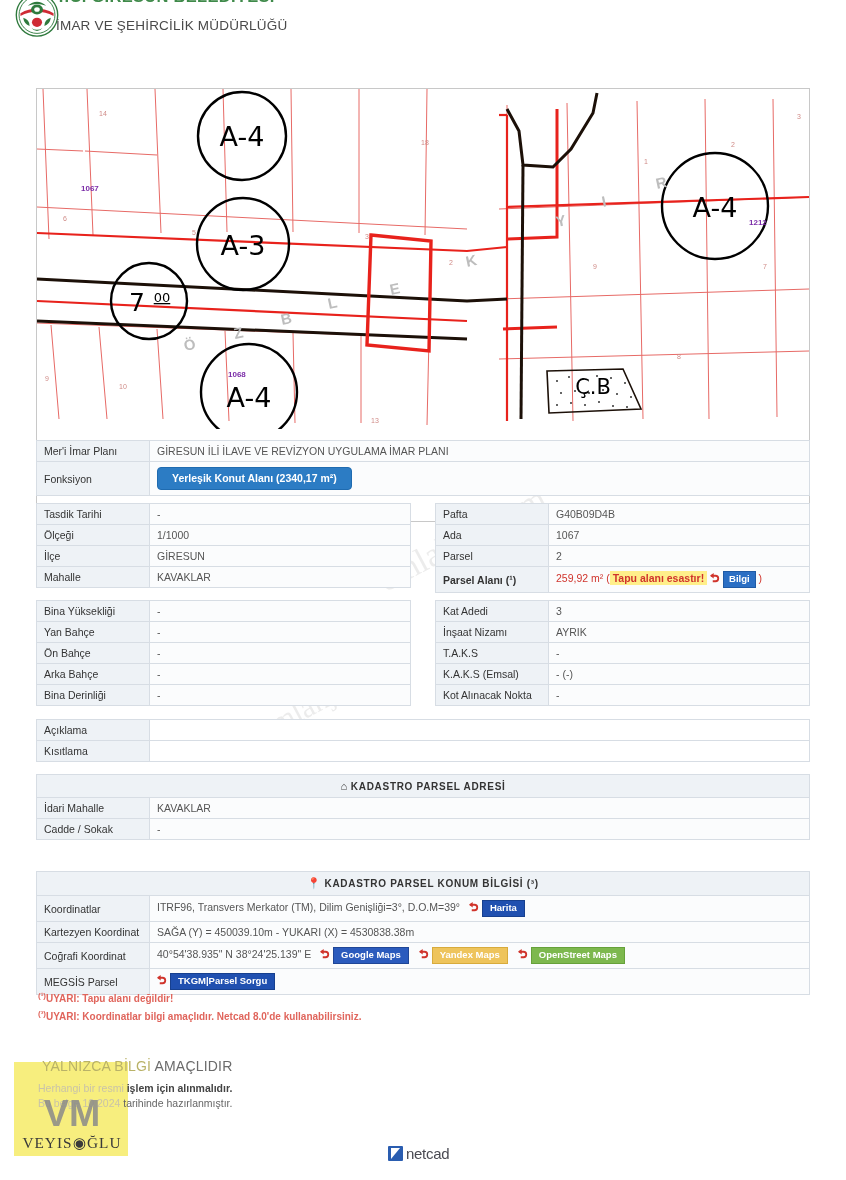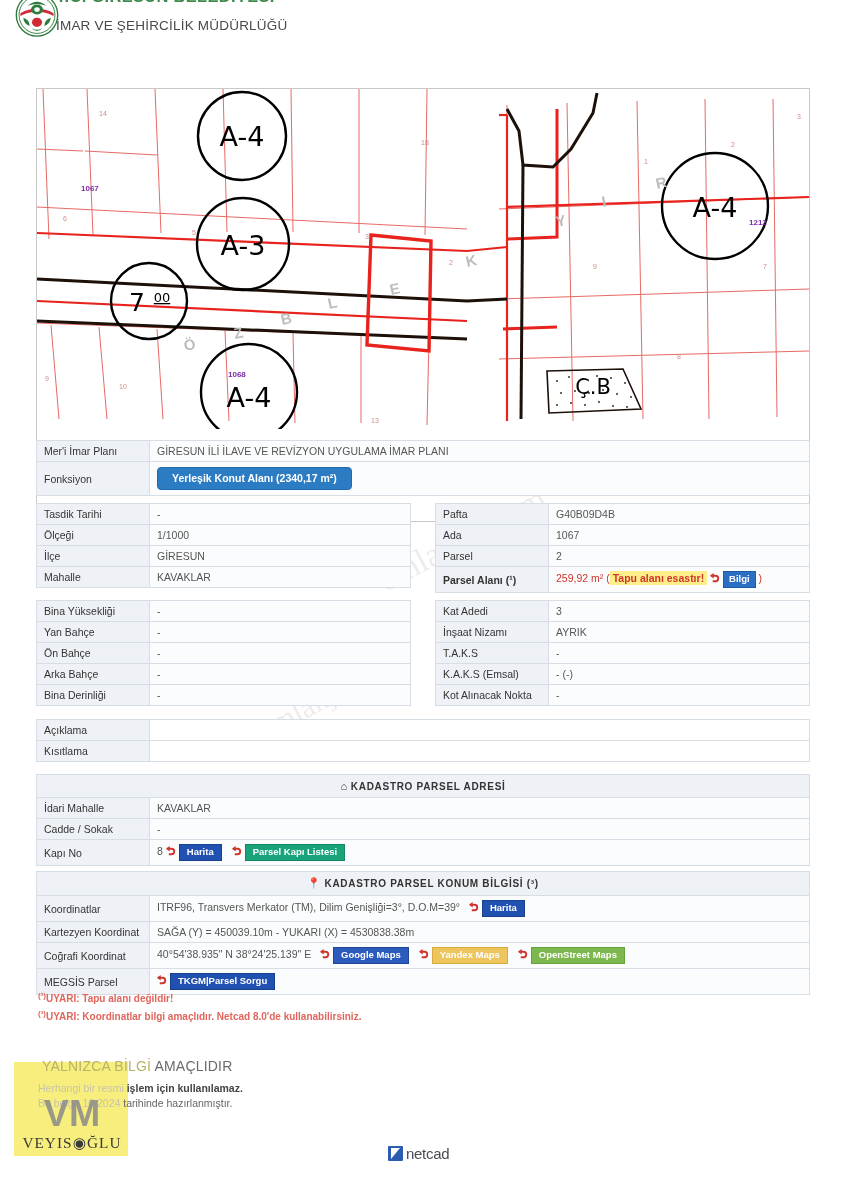--- a/index.html
+++ b/index.html
@@ -496,38 +496,20 @@
         <span class="home">⌂</span><span>KADASTRO PARSEL ADRESİ</span>
       </td>
     </tr>
     <tr>
       <td class="lbl">İdari Mahalle</td>
       <td class="val">KAVAKLAR</td>
     </tr>
     <tr>
       <td class="lbl">Cadde / Sokak</td>
       <td class="val">-</td>
-    </tr>
-    <tr>
-      <td class="lbl">Kapı No</td>
-      <td class="val">
-        <span>8</span>
-        <span class="link-ic">
-          <svg viewBox="0 0 12 12">
-                <path d="M1 3 h5 a3 3 0 0 1 0 6 h-3" fill="none" stroke="#d0342c" stroke-width="2"></path>
-                <path d="M4 0 L0 3 L4 6 Z" fill="#d0342c"></path>
-              </svg>
-        </span><span class="pill pill-blue">Harita</span>
-        <span class="link-ic" style="margin-left:7px;">
-          <svg viewBox="0 0 12 12">
-                <path d="M1 3 h5 a3 3 0 0 1 0 6 h-3" fill="none" stroke="#d0342c" stroke-width="2"></path>
-                <path d="M4 0 L0 3 L4 6 Z" fill="#d0342c"></path>
-              </svg>
-        </span><span class="pill pill-green">Parsel Kapı Listesi</span>
-      </td>
     </tr>
   </tbody>
     </table>
 
   <table class="tbl" style="left:36px; top:871px; width:774px;">
     <tbody>
         <tr class="sec-head">
       <td colspan="2">
         <span class="pin">📍</span><span>KADASTRO PARSEL KONUM BİLGİSİ (³)</span>
       </td>
@@ -594,21 +576,21 @@
       <sup>(³)</sup><span>UYARI: Koordinatlar bilgi amaçlıdır. Netcad 8.0'de kullanabilirsiniz.</span>
     </div>
   </div>
 
   <div class="yellowbox"></div>
 
   <div class="disc-title">
     <span class="y">YALNIZCA BİLGİ</span><span> AMAÇLIDIR</span>
   </div>
   <div class="disc-l1">
-    <span class="faded">Herhangi bir resmi </span><strong>işlem için kullanılamaz.</strong>
+    <span class="faded">Herhangi bir resmi </span><strong>işlem için alınmalıdır.</strong>
   </div>
   <div class="disc-l2">
     <span class="faded">Bu belge </span><span class="faded">10 2024</span><span> tarihinde hazırlanmıştır.</span>
   </div>
 
   <svg class="vm-logo" viewBox="0 0 160 92">
     <text x="80" y="52" font-family="Liberation Sans, sans-serif" font-size="54" font-weight="bold" fill="#8a8a8a" fill-opacity="0.85" text-anchor="middle">VM</text>
     <text x="80" y="84" font-family="Liberation Serif, serif" font-size="22" fill="#3a3a3a" letter-spacing="1.5" text-anchor="middle">VEYIS◉ĞLU</text>
   </svg>
 

